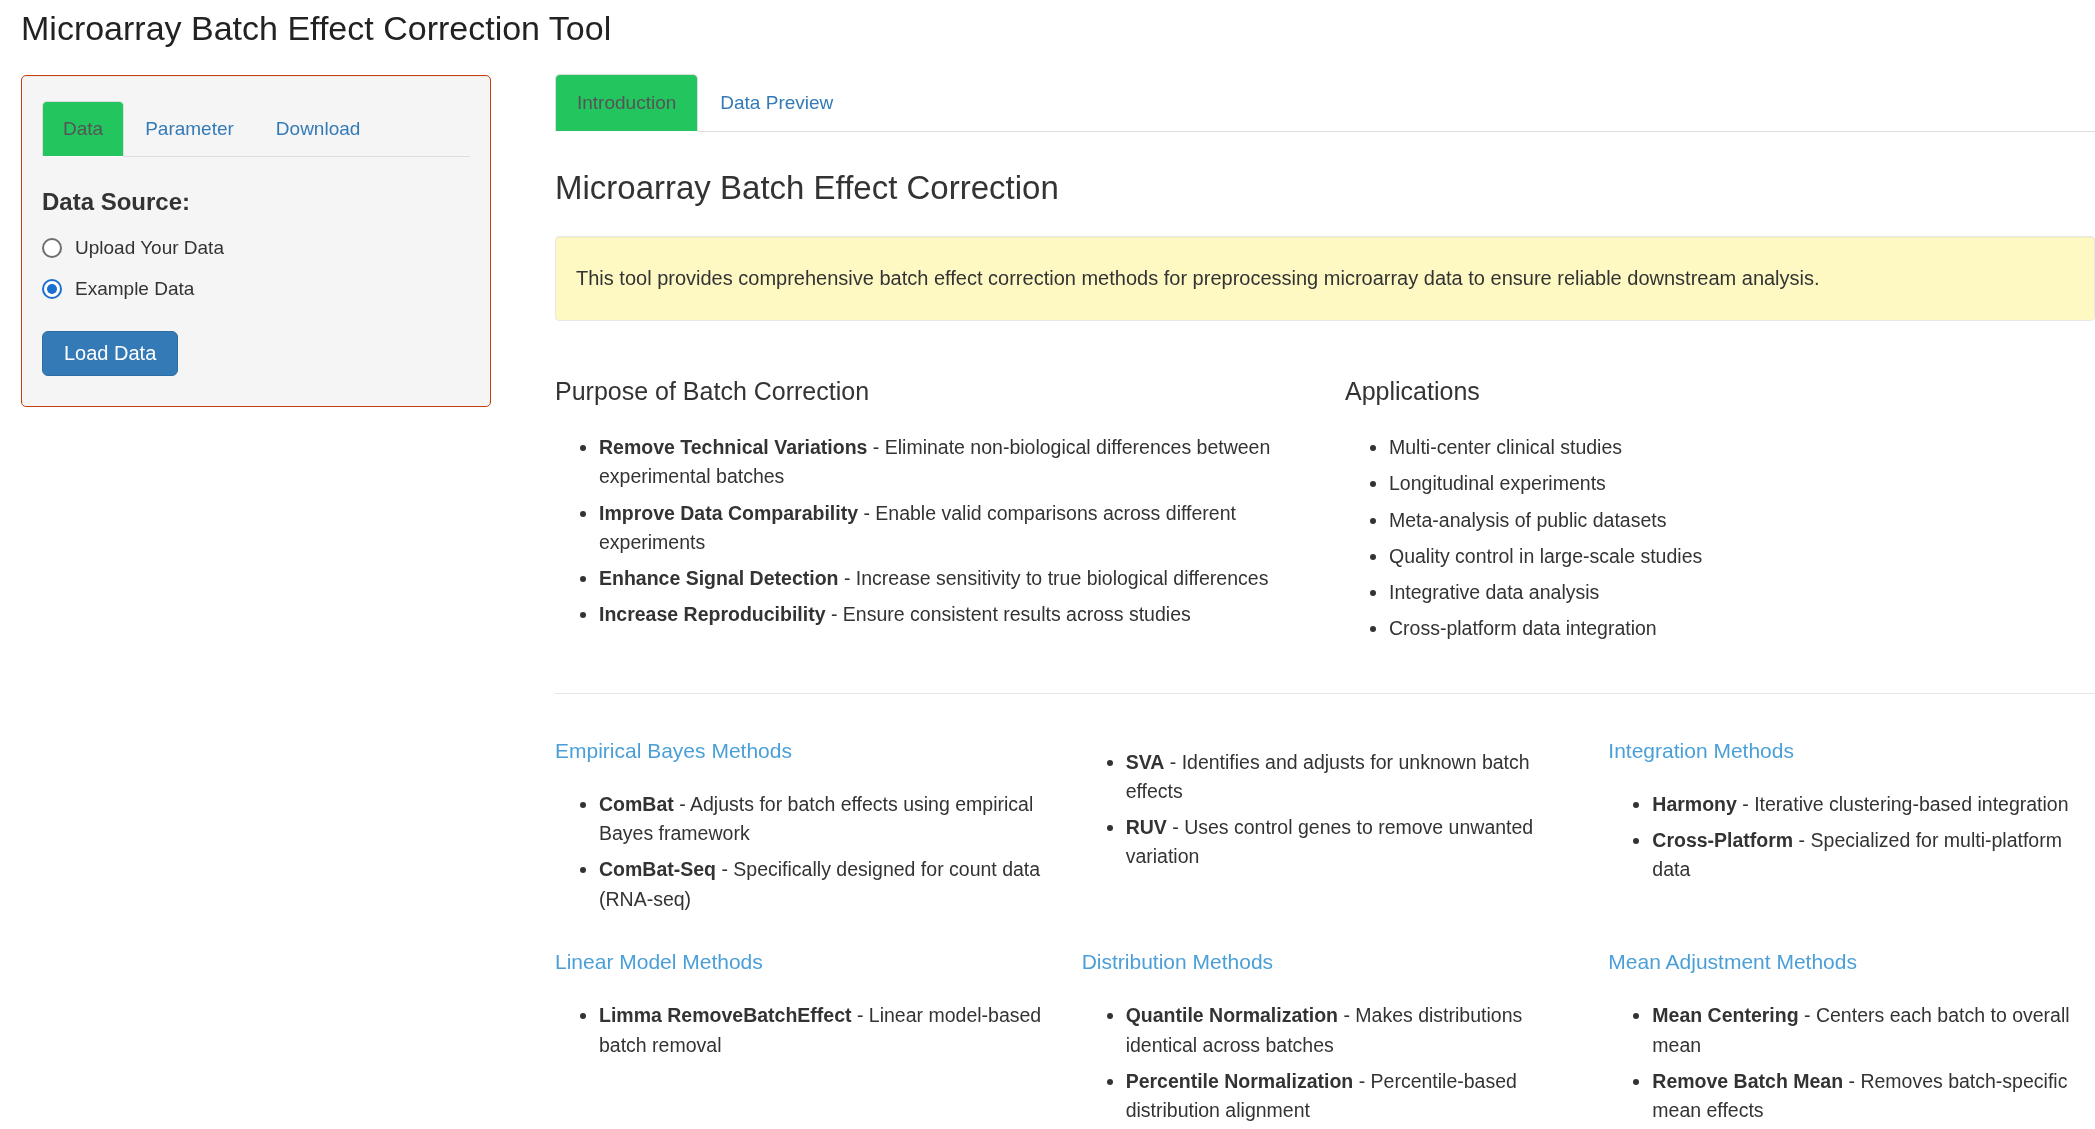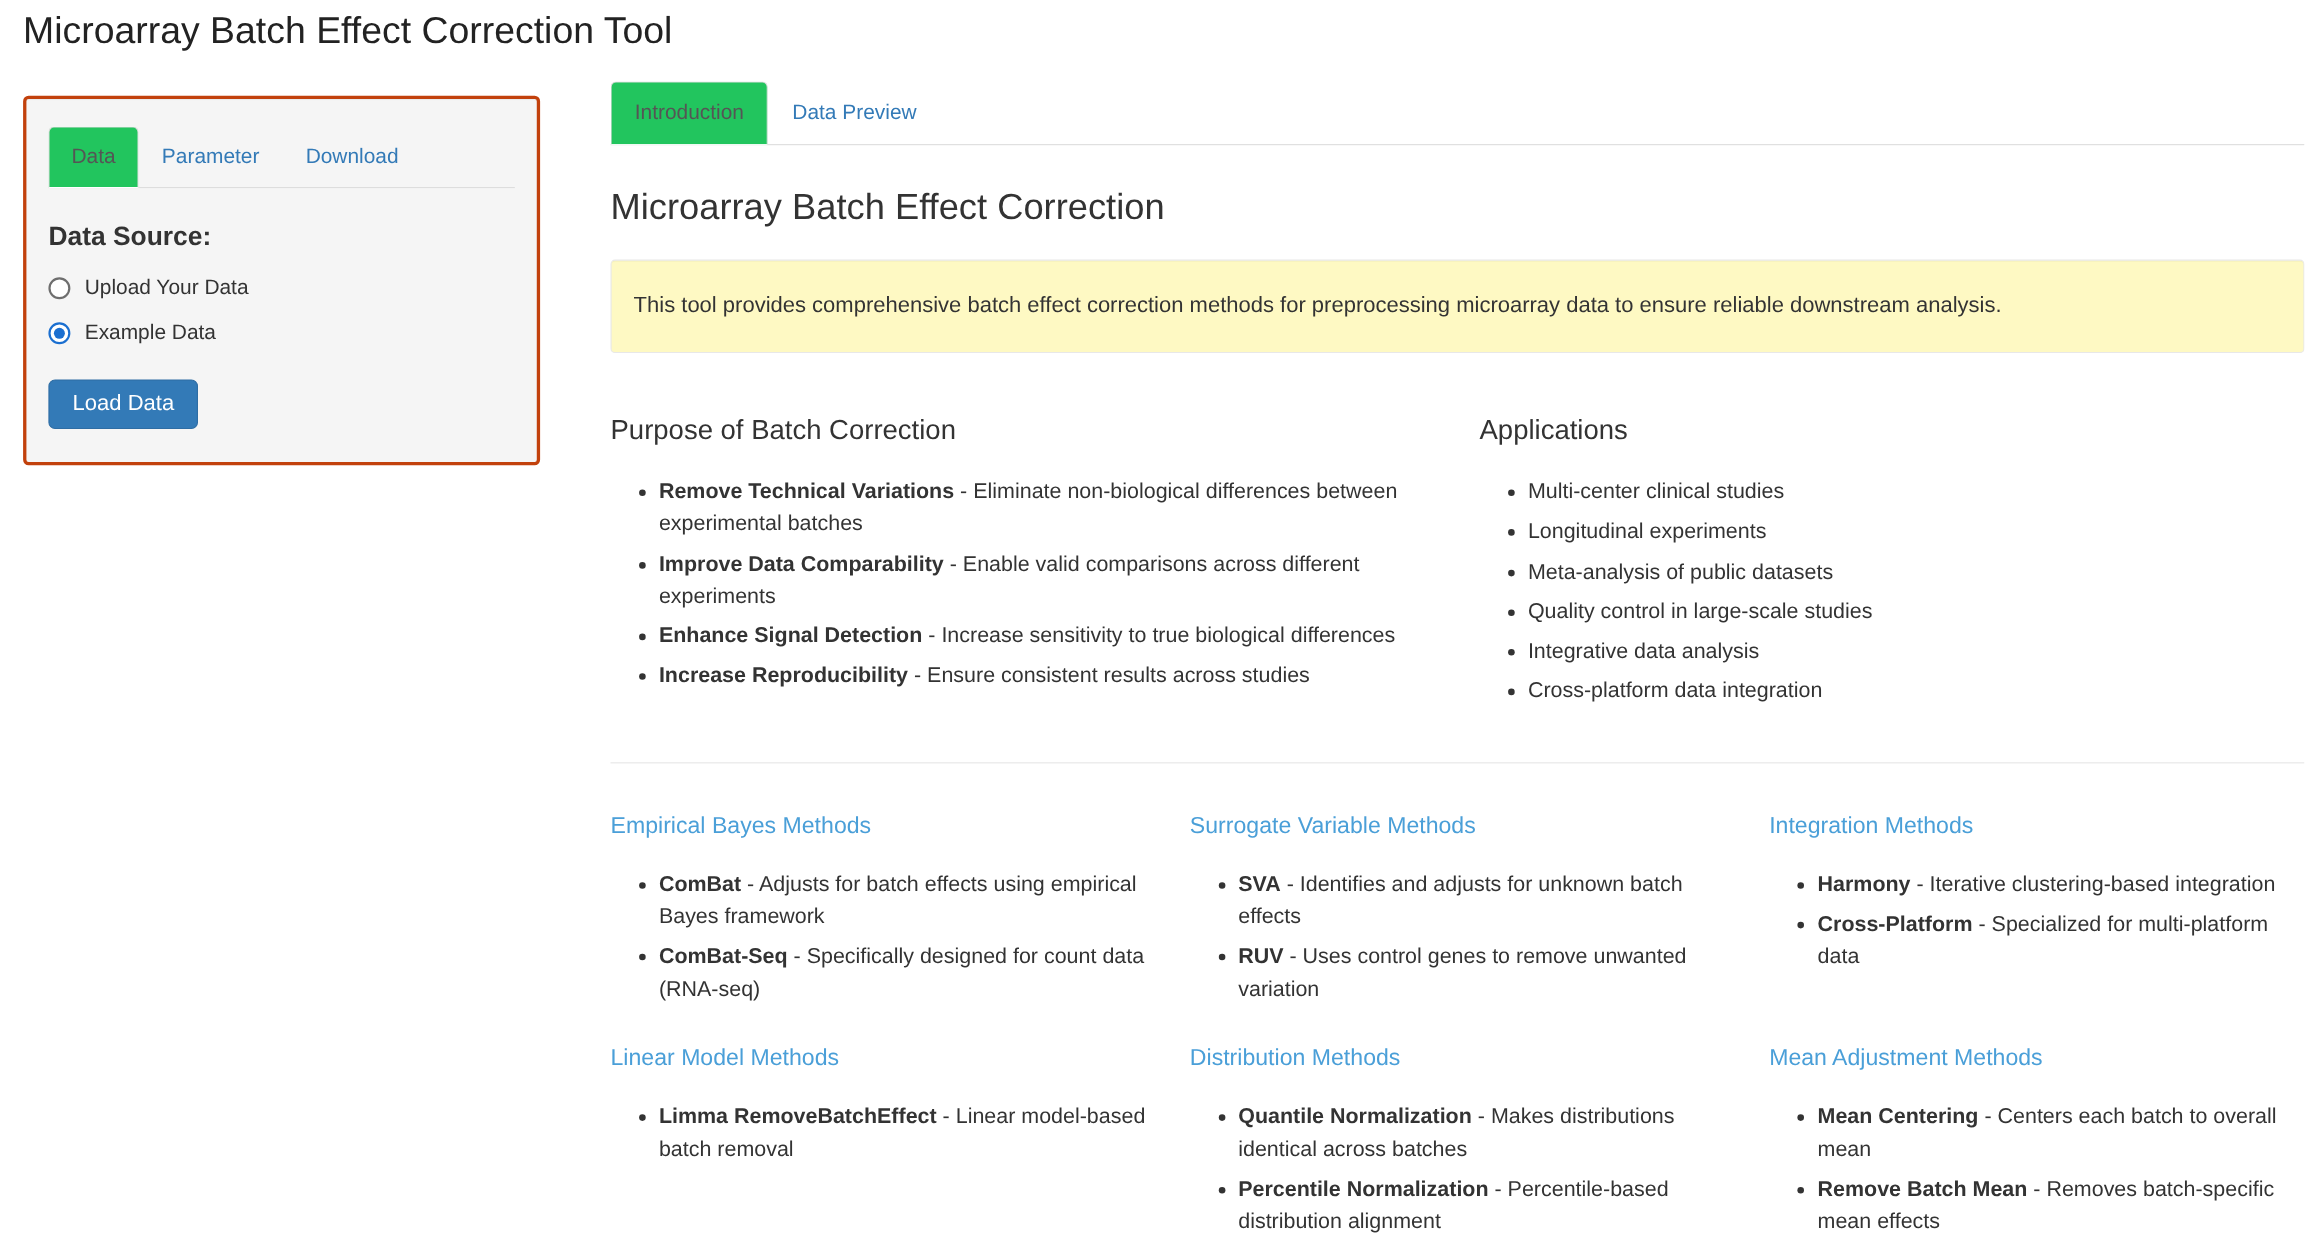--- a/index.html
+++ b/index.html
@@ -15,23 +15,23 @@
   .page-title {
     font-size: 34px; font-weight: 400; color: #222;
     margin: 10px 0 20px 21px; line-height: 1.1;
   }
 
   .layout { display: flex; align-items: flex-start; padding-left: 21px; gap: 64px; }
 
   
   .sidebar-well {
     flex: 0 0 470px; width: 470px;
-    background: #f5f5f5; border: 3px solid #c2410c; border-radius: 5px;
+    background: #f5f5f5; border: 1px solid #c2410c; border-radius: 5px;
     box-shadow: inset 0 1px 1px rgba(0,0,0,.05);
-    padding: 25px 20px 30px 20px; margin-top: 20px;
+    padding: 25px 20px 30px 20px; margin-top: 8px;
   }
 
   .nav-tabs { display: flex; list-style: none; margin: 0; padding: 0; border-bottom: 1px solid #ddd; }
   .nav-tabs li { margin-bottom: -1px; }
   .nav-tabs li a {
     display: block; padding: 13px 20px; font-size: 19px; color: #337ab7;
     border: 1px solid transparent; border-radius: 5px 5px 0 0;
   }
   .nav-tabs li.active a {
     color: #555; background: #22c55e; border-color: #ddd; border-bottom-color: #fff;
@@ -170,21 +170,20 @@
 
       <div class="methods-grid">
           <div class="method-group">
             <h4>Empirical Bayes Methods</h4>
             <ul class="blist">
               <li><b>ComBat</b><span> - Adjusts for batch effects using empirical Bayes framework</span></li>
               <li><b>ComBat-Seq</b><span> - Specifically designed for count data (RNA-seq)</span></li>
             </ul>
           </div>
           <div class="method-group">
-            <h4>Surrogate Variable Methods</h4>
             <ul class="blist">
               <li><b>SVA</b><span> - Identifies and adjusts for unknown batch effects</span></li>
               <li><b>RUV</b><span> - Uses control genes to remove unwanted variation</span></li>
             </ul>
           </div>
           <div class="method-group">
             <h4>Integration Methods</h4>
             <ul class="blist">
               <li><b>Harmony</b><span> - Iterative clustering-based integration</span></li>
               <li><b>Cross-Platform</b><span> - Specialized for multi-platform data</span></li>

